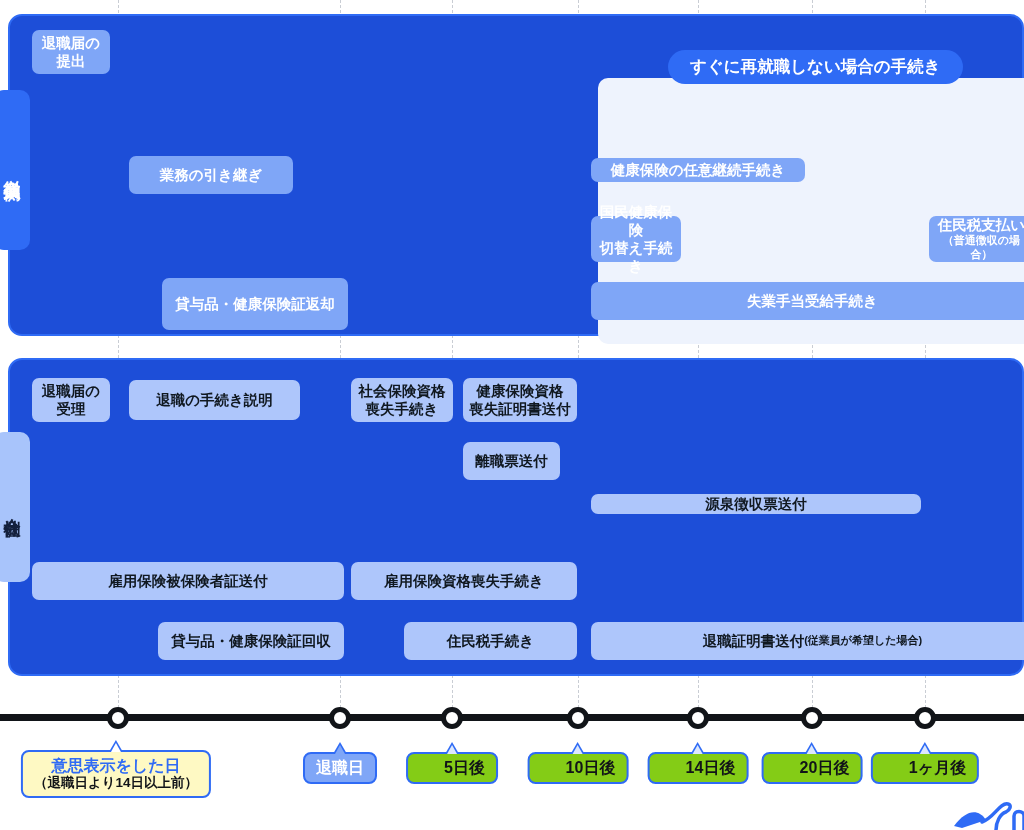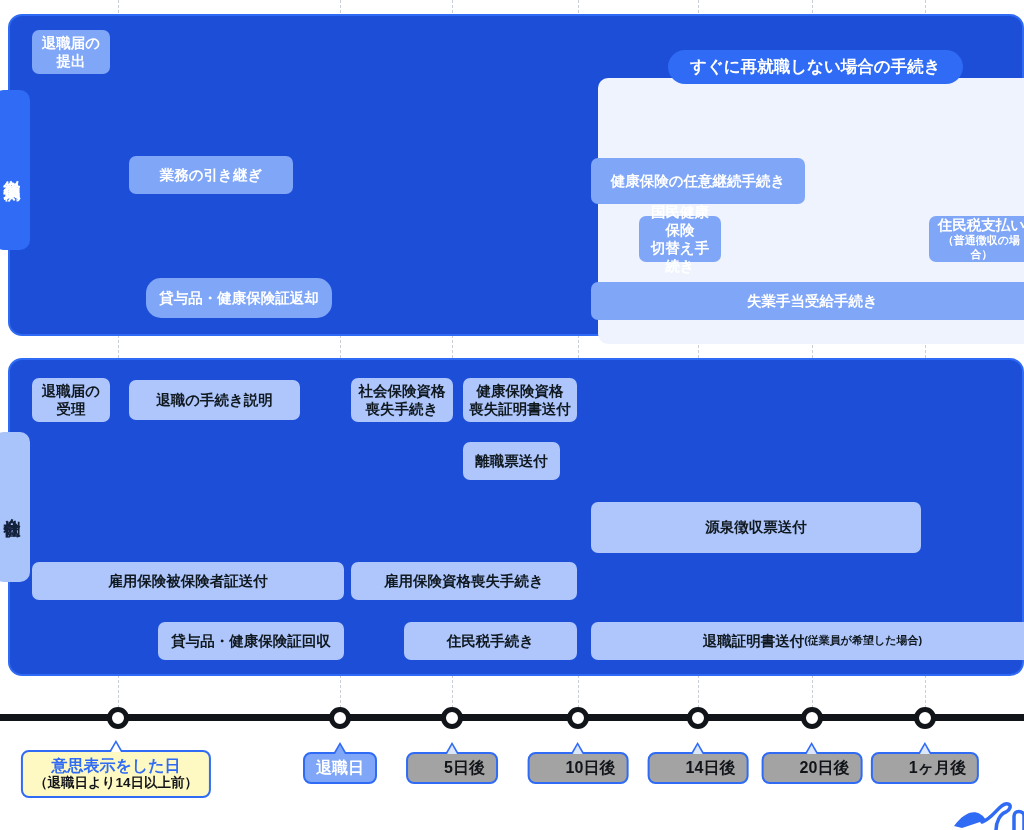--- a/index.html
+++ b/index.html
@@ -103,21 +103,21 @@
     border-radius: 8px;
     padding: 5px 11px;
     text-align: center;
     font-weight: 700; font-size: 16px;
     line-height: 1.15;
     white-space: nowrap;
     z-index: 3;
   }
   .tl-label.plain   { background: #fef9c3; color: #2f6bf5; }
   .tl-label.filled  { background: #7fa6f7; color: #ffffff; }
-  .tl-label.tint    { background: #a3a3a3; color: #111418; padding-left: 36px; }
+  .tl-label.tint    { background: #84cc16; color: #111418; padding-left: 36px; }
   .tl-label .sub    { display: block; font-size: 13.5px; color: #111418; }
   .tl-label .stem {
     position: absolute; left: 50%; top: -12px;
     width: 0; height: 0; transform: translateX(-50%);
     border-left: 7px solid transparent;
     border-right: 7px solid transparent;
     border-bottom: 12px solid #2f6bf5;
   }
   .tl-label .stem::after {
     content: ""; position: absolute;
@@ -148,26 +148,26 @@
   <div class="section" id="section-employee">
     <div class="side-tab" id="tab-employee">従業員側</div>
 
     <div id="panel-nojob"></div>
 
     <div class="task blue" style="left:22px; top:14px; width:78px; height:44px;">退職届の
 提出</div>
 
     <div class="task blue" style="left:119px; top:140px; width:164px; height:38px;">業務の引き継ぎ</div>
 
-    <div class="task blue" style="left:136px; top:262px; width:186px; height:40px;border-radius:15px;">貸与品・健康保険証返却</div>
-
-
-    <div class="task blue" style="left:581px; top:142px; width:214px; height:46px;">健康保険の任意継続手続き</div>
-
-    <div class="task blue" style="left:581px; top:200px; width:82px; height:46px;margin-left:48px;">国民健康保険
+    <div class="task blue" style="left:152px; top:262px; width:186px; height:52px;">貸与品・健康保険証返却</div>
+
+
+    <div class="task blue" style="left:581px; top:142px; width:214px; height:24px;">健康保険の任意継続手続き</div>
+
+    <div class="task blue" style="left:581px; top:200px; width:90px; height:46px;">国民健康保険
 切替え手続き</div>
 
     <div class="task blue" style="left:919px; top:200px; width:105px; height:46px; flex-direction:column;">
       <span>住民税支払い</span>
       <span class="sub">（普通徴収の場合）</span>
     </div>
 
     <div class="task blue" style="left:581px; top:266px; width:443px; height:38px;">失業手当受給手続き</div>
   </div>
 
@@ -182,21 +182,21 @@
     <div class="task light" style="left:119px; top:20px; width:171px; height:40px;">退職の手続き説明</div>
 
     <div class="task light" style="left:341px; top:18px; width:102px; height:44px;">社会保険資格
 喪失手続き</div>
 
     <div class="task light" style="left:453px; top:18px; width:114px; height:44px;">健康保険資格
 喪失証明書送付</div>
 
     <div class="task light" style="left:453px; top:82px; width:97px; height:38px;">離職票送付</div>
 
-    <div class="task light" style="left:581px; top:142px; width:330px; height:51px;">源泉徴収票送付</div>
+    <div class="task light" style="left:581px; top:134px; width:330px; height:20px;">源泉徴収票送付</div>
 
     <div class="task light" style="left:22px; top:202px; width:312px; height:38px;">雇用保険被保険者証送付</div>
 
     <div class="task light" style="left:341px; top:202px; width:226px; height:38px;">雇用保険資格喪失手続き</div>
 
     <div class="task light" style="left:148px; top:262px; width:186px; height:38px;">貸与品・健康保険証回収</div>
 
     <div class="task light" style="left:394px; top:262px; width:173px; height:38px;">住民税手続き</div>
 
     <div class="task light" style="left:581px; top:262px; width:443px; height:38px;">

